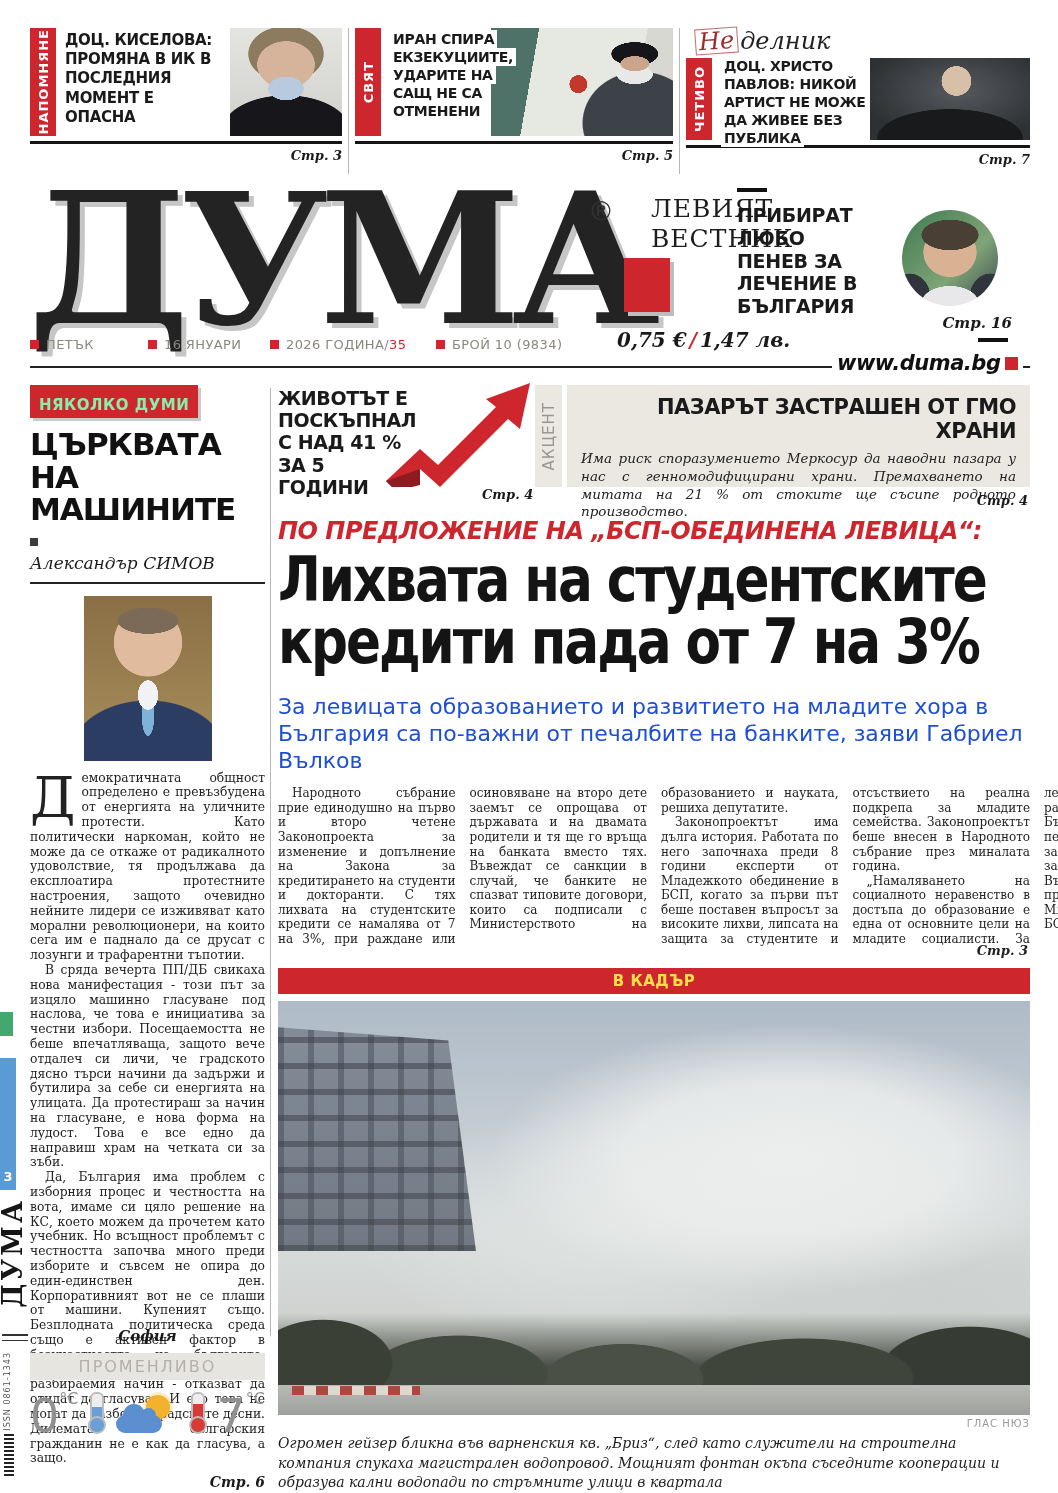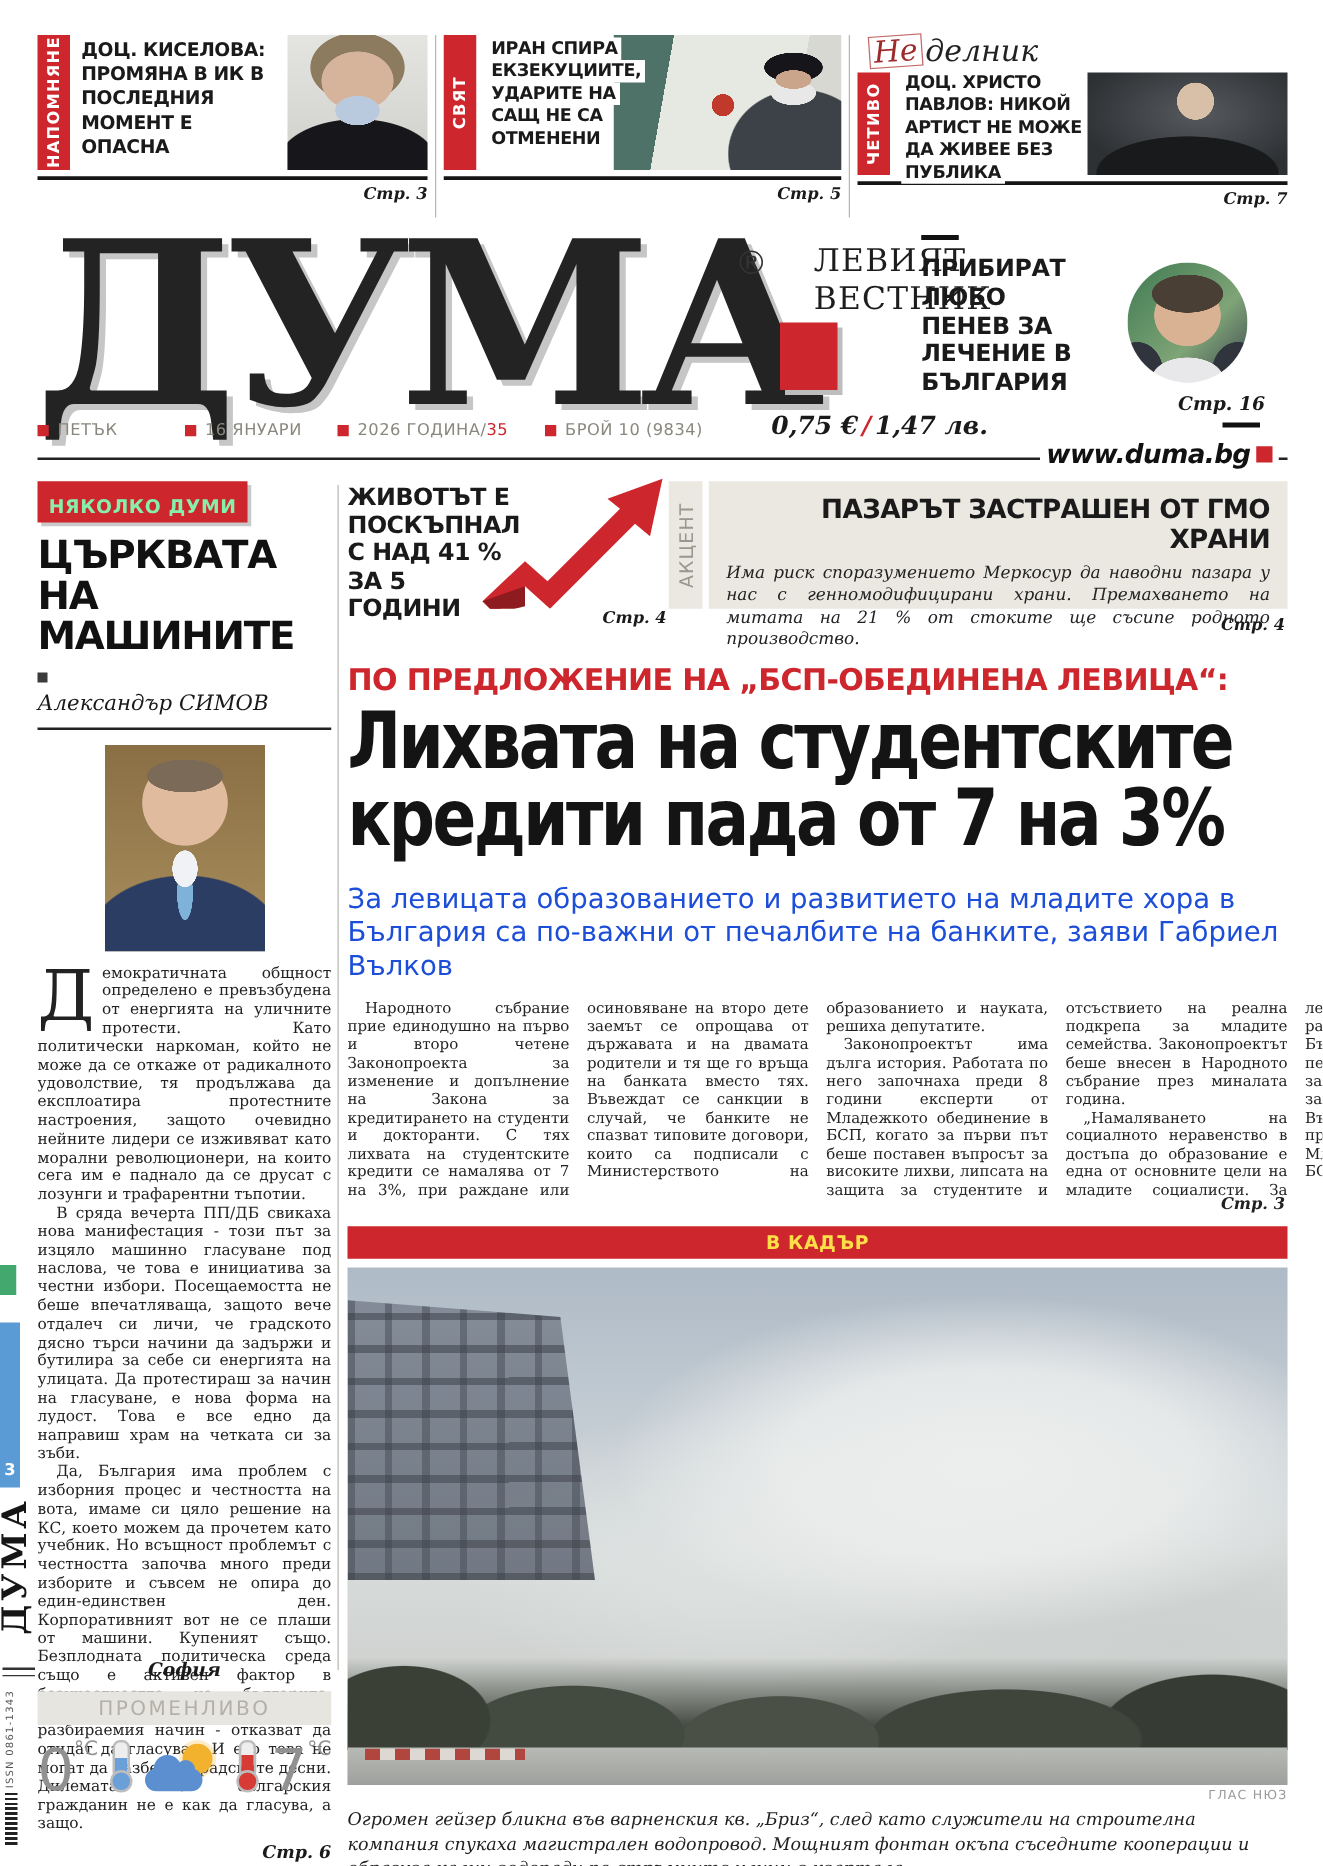--- a/index.html
+++ b/index.html
@@ -140,21 +140,21 @@
   .accent-label{position:absolute;left:257px;top:0;width:27px;height:102px;background:var(--panel-bg);
      display:flex;align-items:center;justify-content:center;}
   .accent-label span{writing-mode:vertical-rl;transform:rotate(180deg);color:#9a988e;font-size:15px;letter-spacing:1px;}
   .accent-box{position:absolute;left:289px;top:0;width:463px;height:102px;background:var(--panel-bg);
      box-sizing:border-box;padding:10px 14px 0;}
   .accent-title{font-weight:bold;font-size:21px;letter-spacing:-.5px;text-align:right;}
   .accent-text{margin-top:7px;font-family:"DejaVu Serif","Liberation Serif",serif;font-style:italic;
      font-size:13.5px;line-height:1.32;text-align:justify;color:#222;}
   .accent-page{position:absolute;right:2px;top:108px;font-family:"DejaVu Serif","Liberation Serif",serif;
      font-style:italic;font-weight:bold;font-size:13px;}
-  .lead-kicker{margin-top:19px;color:var(--brand-red);font-weight:bold;font-size:24px;letter-spacing:-.5px;}
+  .lead-kicker{margin-top:6px;color:var(--brand-red);font-weight:bold;font-size:24px;letter-spacing:-.5px;font-style:italic;}
   .lead-headline{height:134px;margin-top:4px;overflow:visible;}
   .lead-headline-inner{display:block;width:916px;transform:scaleX(.82);transform-origin:left top;
      font-weight:bold;font-size:63px;line-height:.98;letter-spacing:-2.5px;color:#141414;}
   .lead-subhead{margin-top:10px;width:745px;font-size:22px;line-height:1.23;color:#1d4ed8;}
   .lead-article{position:relative;margin-top:12px;height:172px;column-count:4;column-gap:14px;
      font-family:"DejaVu Serif","Liberation Serif",serif;font-size:12px;line-height:14.6px;text-align:justify;color:#222;}
   .lead-article p{margin:0;text-indent:14px;}
   .lead-page{position:absolute;right:2px;bottom:0;background:#fff;padding-left:8px;
      font-style:italic;font-weight:bold;font-size:13px;font-family:"DejaVu Serif","Liberation Serif",serif;}
   .inframe{margin-top:10px;background:var(--brand-red);color:#fde047;text-align:center;

